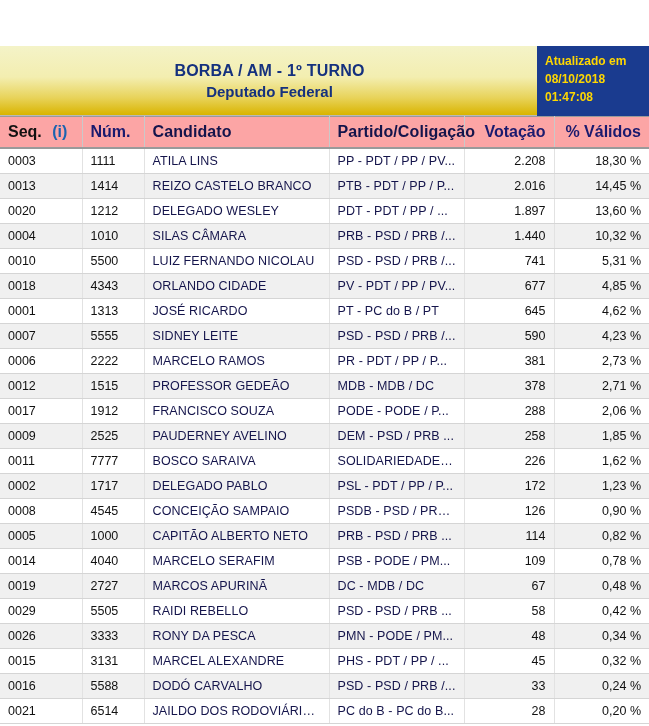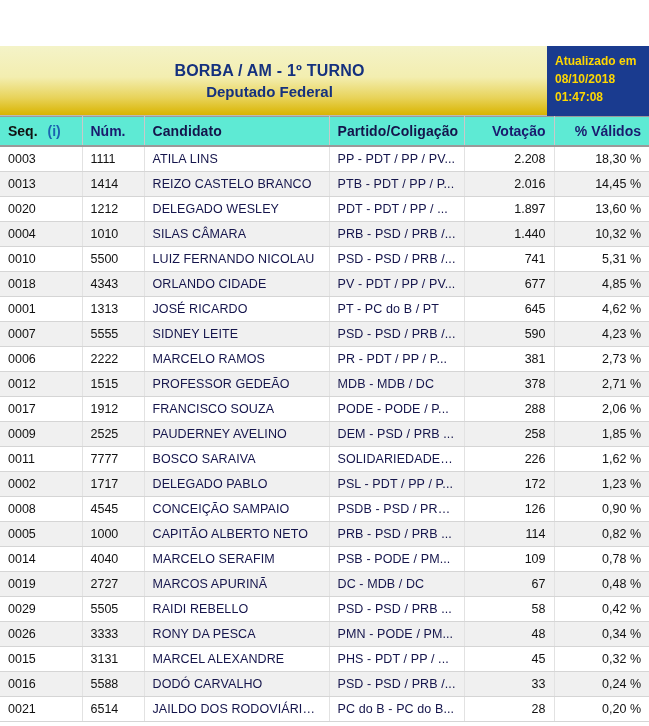--- a/index.html
+++ b/index.html
@@ -47,42 +47,42 @@
   .header-subtitle {
     font-size: 15px;
     font-weight: bold;
     color: #15317e;
     white-space: nowrap;
   }
   .update-box {
     position: absolute;
     right: 0;
     top: 0;
-    width: 102px;
+    width: 112px;
     height: 70px;
     background: #1a3b8f;
     color: #ffd700;
     padding: 6px 18px 6px 8px;
     font-size: 12px;
     font-weight: bold;
     line-height: 18px;
     text-align: left;
   }
   .update-box div { white-space: nowrap; }
 
   
   table {
     width: 649px;
     border-collapse: collapse;
     table-layout: fixed;
   }
   thead th {
-    background: #5eead4;
+    background: #fca5a5;
     color: #1a1a6e;
-    font-size: 14px;
+    font-size: 16px;
     font-weight: bold;
     text-align: left;
     padding: 6px 8px;
     border-top: 1px solid #9a9a9a;
     border-bottom: 2px solid #9a9a9a;
     border-right: 1px solid #c9c9c9;
     white-space: nowrap;
   }
   thead th.num-col { text-align: right; }
   thead th:last-child { border-right: none; }

